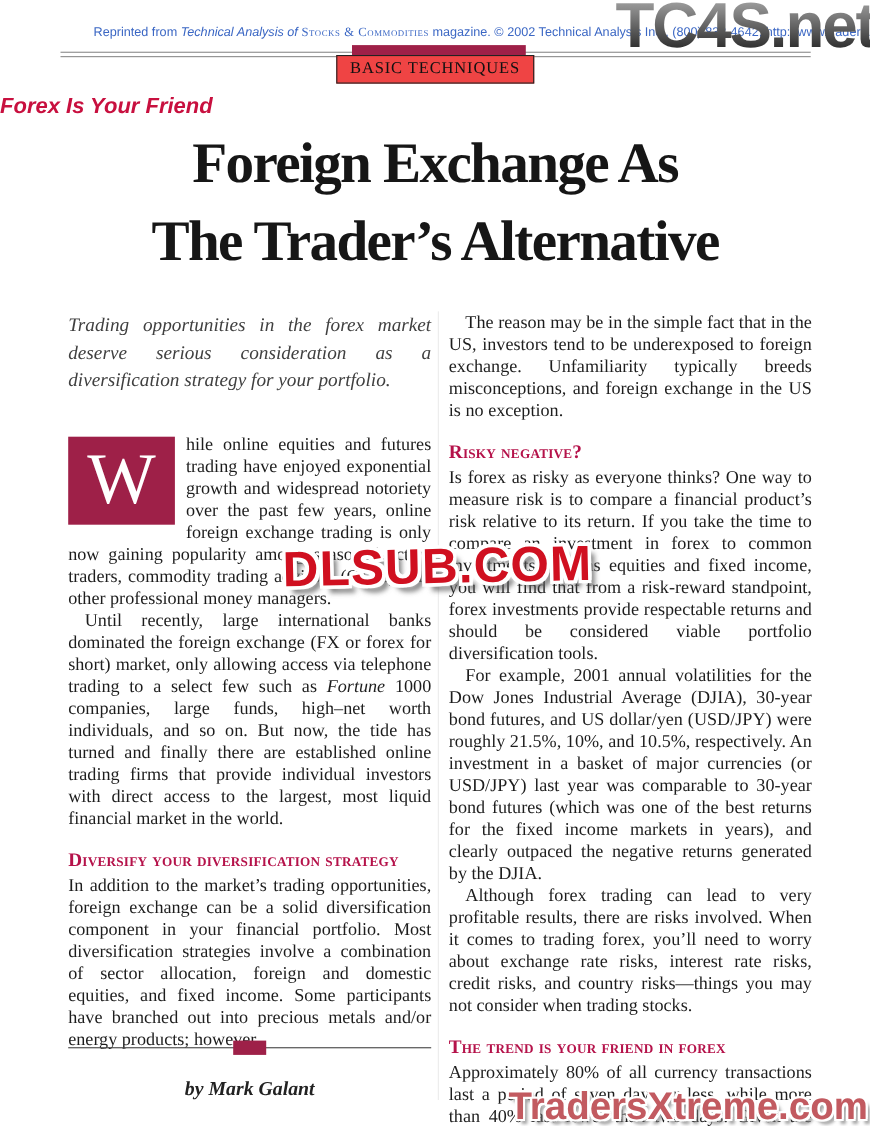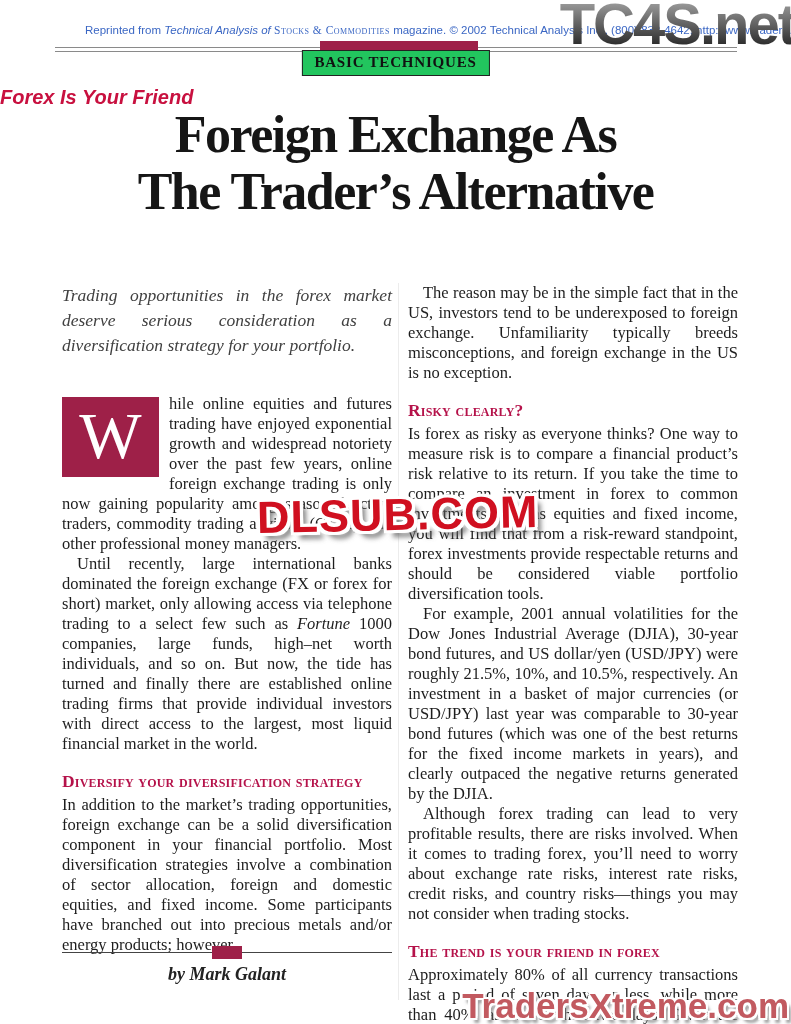--- a/index.html
+++ b/index.html
@@ -23,53 +23,53 @@
     font-family:"Liberation Sans",sans-serif;
   }
   .h-ital{font-family:Liberation Sans, sans-serif;font-style:italic;text-align:right;}
   .h-caps{font-family:"Liberation Serif",serif;font-variant:small-caps;letter-spacing:.5px;}
   
   .header-rules{position:absolute;top:47px;left:55px;width:682px;height:5px;
     border-top:1px solid #8a8a8a;border-bottom:1px solid #8a8a8a;}
   .red-bar{position:absolute;top:41px;left:320px;width:158px;height:10px;background:var(--maroon);}
   .section-box{
     position:absolute;top:50px;left:50%;transform:translateX(-50%);
-    background:#22c55e;border:1px solid #222;padding:3px 12px 4px;
-    font-weight:bold;font-size:15px;letter-spacing:.8px;color:#111;z-index:3;
+    background:#ef4444;border:1px solid #222;padding:3px 12px 4px;
+    font-weight:normal;font-size:15px;letter-spacing:.8px;color:#111;z-index:3;
   }
   .kicker{
     position:absolute;top:86px;width:100%;
     font-family:"Liberation Sans",sans-serif;font-style:italic;font-weight:bold;
     font-size:20px;color:var(--kicker-red);
   }
   .title{
     position:absolute;top:106px;width:100%;text-align:center;
     font-weight:bold;font-size:52px;line-height:57px;letter-spacing:-1.5px;color:#161616;
   }
-  .title .tl{display:block;}
+  .title .tl{display:block;margin-top:14px;}
   
   .columns{position:absolute;top:283px;left:62px;width:676px;display:flex;gap:16px;}
   .col{width:330px;}
   .intro{font-style:italic;font-size:17.5px;line-height:25px;text-align:justify;margin:0 0 36px;color:#404040;}
   .body-p{font-size:16.5px;line-height:20px;text-align:justify;margin:0;color:#1d1d1d;}
   .indent{text-indent:15px;}
   .sec-h{
     font-variant:small-caps;font-weight:bold;font-size:17.5px;letter-spacing:.2px;
     color:var(--heading-red);margin:17px 0 3px;
   }
   .dropcap{
     float:left;width:97px;height:80px;background:var(--maroon);color:#fff;
     font-size:66px;line-height:78px;text-align:center;margin:3px 10px 3px 0;
   }
   
   .byline-wrap{position:absolute;top:952px;left:62px;width:330px;}
   .byline-rule{position:relative;border-top:1px solid #444;height:0;}
   .byline-rect{position:absolute;left:50%;top:-7px;transform:translateX(-50%);
     width:30px;height:13px;background:var(--maroon);}
-  .byline{margin-top:11px;text-align:center;font-weight:bold;font-style:italic;font-size:18px;color:#222;}
+  .byline{margin-top:26px;text-align:center;font-weight:bold;font-style:italic;font-size:18px;color:#222;}
   
   .col-shadow{position:absolute;top:283px;left:398px;width:1px;height:717px;background:#ececec;}
   
   .wm-top{
     position:absolute;top:-10px;right:-4px;z-index:5;
     font-family:"Liberation Sans",sans-serif;font-weight:bold;font-size:58px;letter-spacing:-2px;
     color:#484848;
   }
   @supports ((-webkit-background-clip:text) or (background-clip:text)){
     .wm-top{
@@ -125,21 +125,21 @@
 
       <p class="body-p indent"><span>Until recently, large international banks dominated the foreign exchange (FX or forex for short) market, only allowing access via telephone trading to a select few such as </span><i>Fortune</i><span> 1000 companies, large funds, high–net worth individuals, and so on. But now, the tide has turned and finally there are established online trading firms that provide individual investors with direct access to the largest, most liquid financial market in the world.</span></p>
 
       <h2 class="sec-h">Diversify your diversification strategy</h2>
       <p class="body-p">In addition to the market’s trading opportunities, foreign exchange can be a solid diversification component in your financial portfolio. Most diversification strategies involve a combination of sector allocation, foreign and domestic equities, and fixed income. Some participants have branched out into precious metals and/or energy products; however,</p>
     </div>
 
     <div class="col">
       <p class="body-p indent">The reason may be in the simple fact that in the US, investors tend to be underexposed to foreign exchange. Unfamiliarity typically breeds misconceptions, and foreign exchange in the US is no exception.</p>
 
-      <h2 class="sec-h">Risky clearly?</h2>
+      <h2 class="sec-h">Risky negative?</h2>
       <p class="body-p">Is forex as risky as everyone thinks? One way to measure risk is to compare a financial product’s risk relative to its return. If you take the time to compare an investment in forex to common investments such as equities and fixed income, you will find that from a risk-reward standpoint, forex investments provide respectable returns and should be considered viable portfolio diversification tools.</p>
       <p class="body-p indent">For example, 2001 annual volatilities for the Dow Jones Industrial Average (DJIA), 30-year bond futures, and US dollar/yen (USD/JPY) were roughly 21.5%, 10%, and 10.5%, respectively. An investment in a basket of major currencies (or USD/JPY) last year was comparable to 30-year bond futures (which was one of the best returns for the fixed income markets in years), and clearly outpaced the negative returns generated by the DJIA.</p>
       <p class="body-p indent">Although forex trading can lead to very profitable results, there are risks involved. When it comes to trading forex, you’ll need to worry about exchange rate risks, interest rate risks, credit risks, and country risks—things you may not consider when trading stocks.</p>
 
       <h2 class="sec-h">The trend is your friend in forex</h2>
       <p class="body-p">Approximately 80% of all currency transactions last a period of seven days or less, while more than 40% last fewer than two days. Given the extremely short lifespan of the typical trade, technical indicators heavily influence entry, exit, and order placement decisions.</p>
     </div>
   </div>
 
   <div class="col-shadow"></div>

